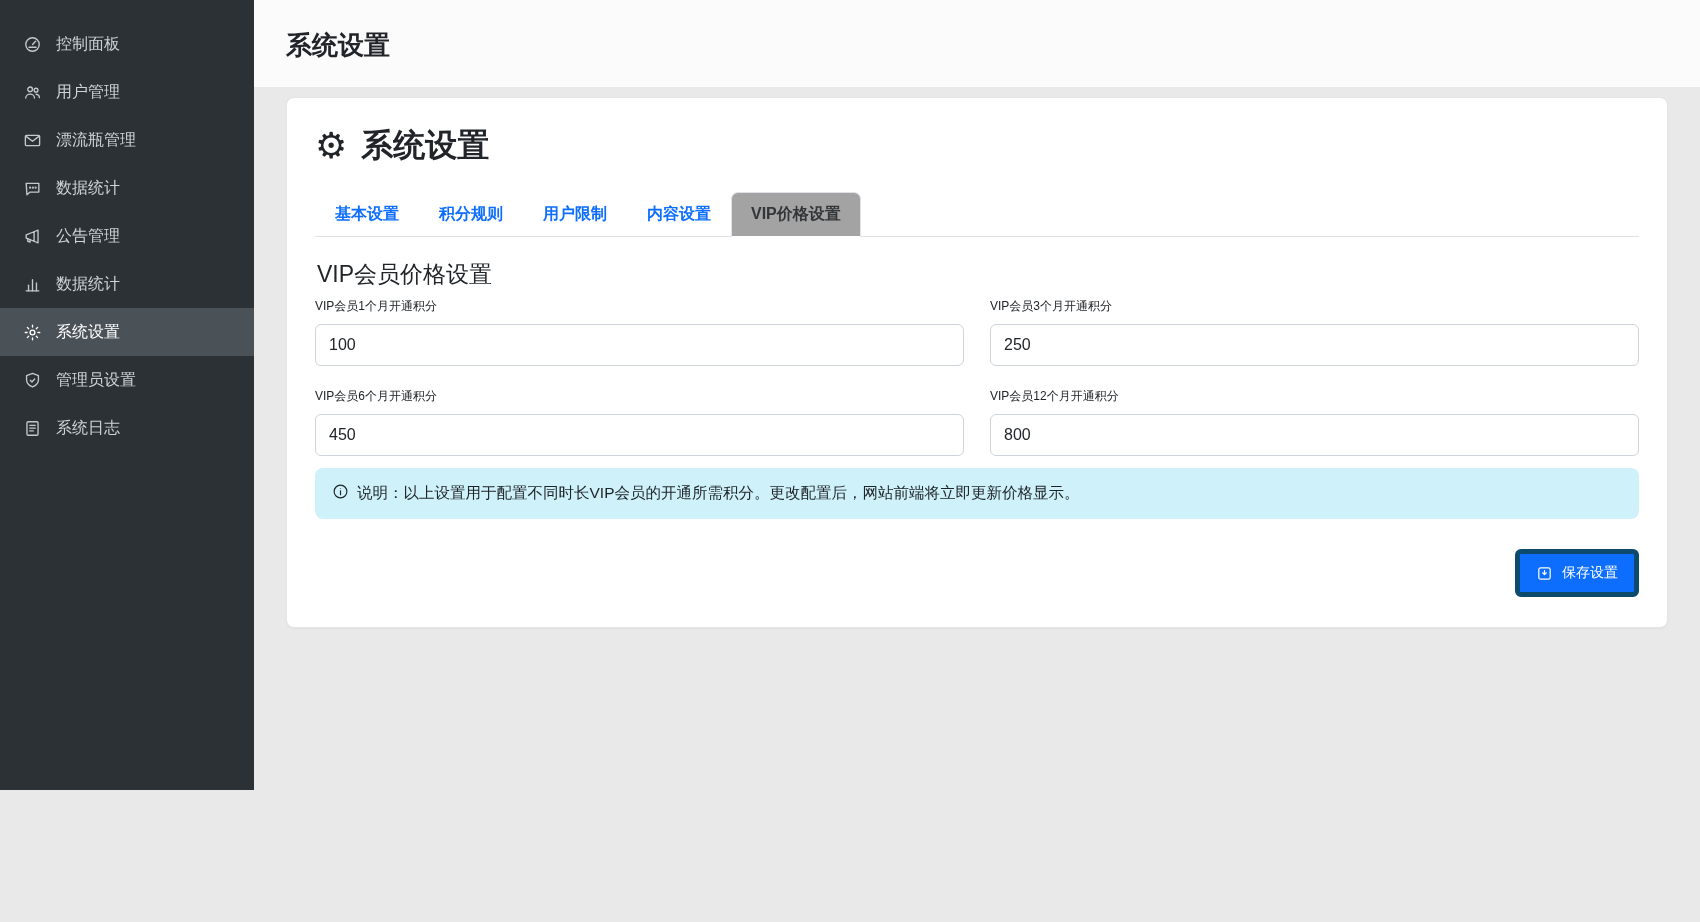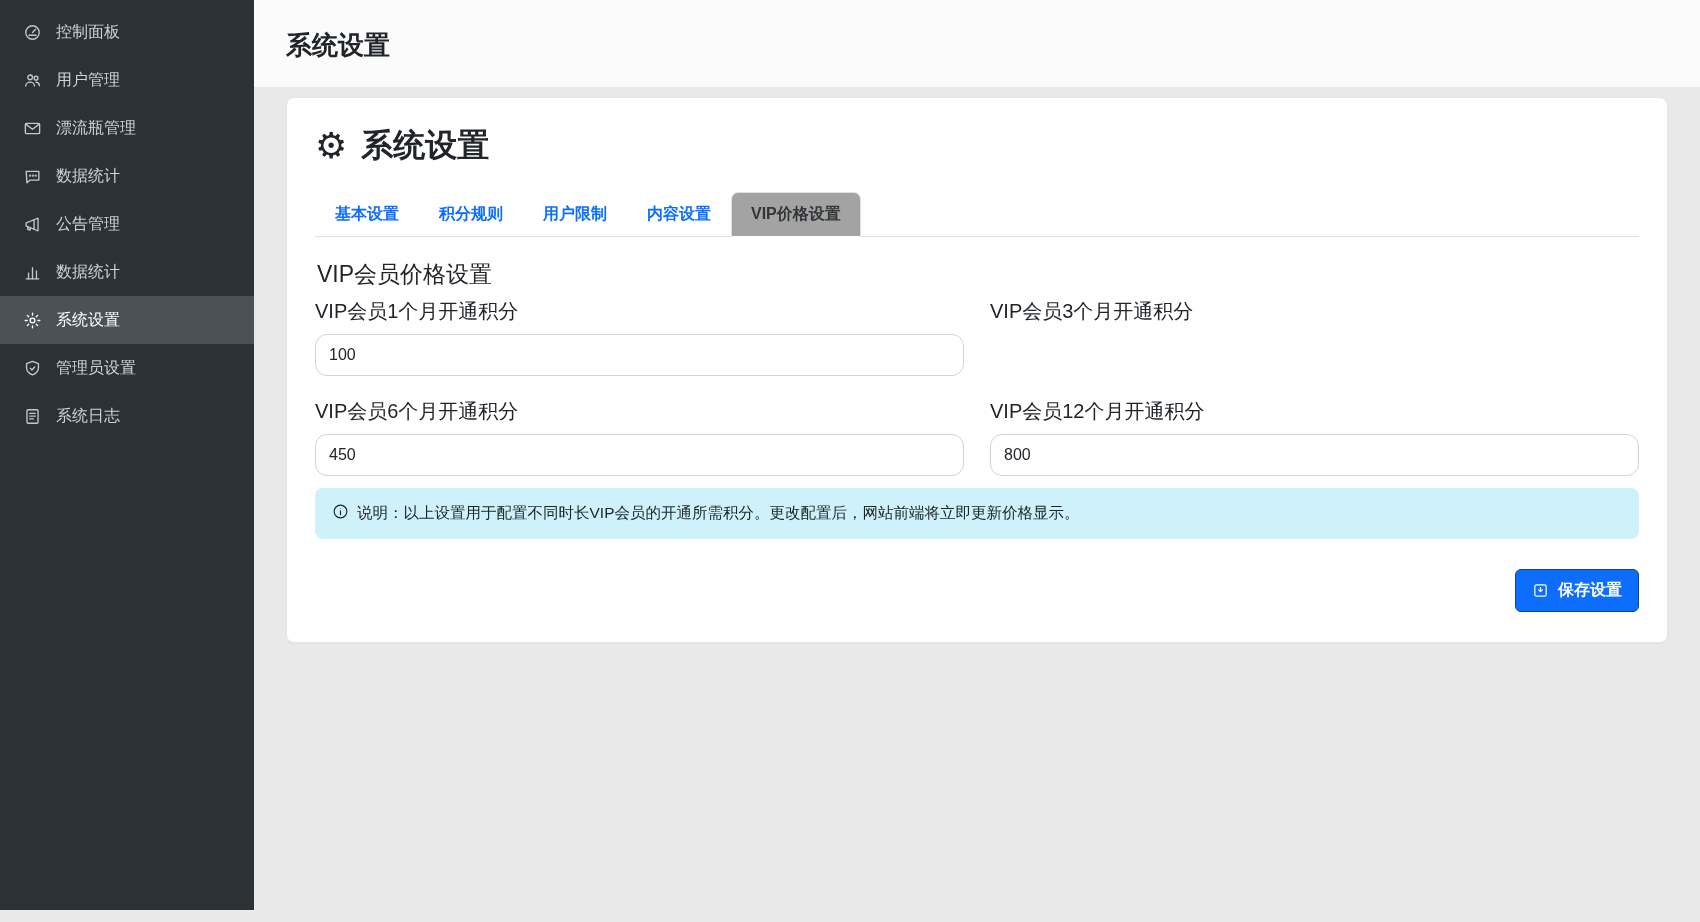--- a/index.html
+++ b/index.html
@@ -1,20 +1,20 @@
 <!DOCTYPE html>
 <html lang="zh"><head>
 <meta charset="utf-8">
 <style>
   * { margin:0; padding:0; box-sizing:border-box; }
   html,body { width:1700px; height:922px; font-family:"Liberation Sans","DejaVu Sans",sans-serif; }
   body { display:flex; background:#e9e9e9; color:#212529; overflow:hidden; }
 
   
-  .sidebar { width:254px; min-width:254px; background:#2c3136; height:910px; padding-top:8px; }
+  .sidebar { width:254px; min-width:254px; background:#2c3136; height:790px; padding-top:20px; }
   .side-item { display:flex; align-items:center; gap:14px; height:48px; padding:0 22px;
                color:#ced3d8; font-size:16px; cursor:pointer; }
   .side-item.active { background:#4a5157; color:#ffffff; }
   .side-item .ico { width:20px; height:20px; display:flex; align-items:center; justify-content:center; flex:0 0 20px; }
   .side-item .ico svg { width:19px; height:19px; stroke:#c3c9cf; fill:none; stroke-width:1.7; stroke-linecap:round; stroke-linejoin:round; }
   .side-item.active .ico svg { stroke:#ffffff; }
 
   
   .main { flex:1; display:flex; flex-direction:column; }
   .topbar { background:#fbfbfb; padding:28px 32px 24px 32px; }
@@ -30,34 +30,34 @@
 
   
   .tabs { display:flex; border-bottom:1px solid #dee2e6; }
   .tab { padding:11px 19px; font-size:16px; font-weight:700; color:#0d6efd; cursor:pointer;
          border:1px solid transparent; border-bottom:none; margin-bottom:-1px; border-radius:7px 7px 0 0; }
   .tab.active { color:#333639; background:#a3a3a3; border-color:#dee2e6; border-bottom:1px solid #ffffff; }
 
   
   .section-title { font-size:23px; font-weight:500; color:#212529; margin:22px 0 8px 2px; }
   .form-grid { display:grid; grid-template-columns:1fr 1fr; column-gap:26px; row-gap:22px; }
-  .field label { display:block; font-size:20px; color:#212529; margin-bottom:9px; }
-  .field input { width:100%; height:42px; border:1px solid #ced4da; border-radius:12px;
+  .field label { display:block; font-size:12px; color:#212529; margin-bottom:9px; }
+  .field input { width:100%; height:42px; border:1px solid #ced4da; border-radius:6px;
                  padding:0 13px; font-size:16px; color:#212529; font-family:inherit; background:#fff; }
 
   
   .alert { margin-top:12px; background:#cff1fa; border-radius:8px; padding:15px 17px;
            font-size:15.5px; color:#1d2327; display:flex; align-items:center; gap:8px; }
   .alert .info-ico svg { width:17px; height:17px; stroke:#1d2327; fill:none; stroke-width:1.6; stroke-linecap:round; }
 
   
   .actions { display:flex; justify-content:flex-end; margin-top:30px; }
   .btn-save { display:inline-flex; align-items:center; gap:9px; background:#0d6efd; color:#ffffff;
-              border:1px solid #0c4a6e; border-radius:6px; padding:10px 16px; font-size:16px;
-              font-family:inherit; cursor:pointer;font-weight:bold; }
+              border:5px solid #0c4a6e; border-radius:6px; padding:10px 16px; font-size:14px;
+              font-family:inherit; cursor:pointer; }
   .btn-save svg { width:17px; height:17px; stroke:#ffffff; fill:none; stroke-width:1.7; stroke-linecap:round; stroke-linejoin:round; }
 </style>
 </head>
 <body>
 
 <nav class="sidebar">
 
   <div class="side-item">
     <span class="ico">
       <svg viewBox="0 0 24 24">
@@ -182,20 +182,21 @@
 
       <div class="section-title">VIP会员价格设置</div>
 
       <div class="form-grid">
         <div class="field">
           <label>VIP会员1个月开通积分</label>
           <input type="text" value="100" style="">
         </div>
         <div class="field">
           <label>VIP会员3个月开通积分</label>
+          <input type="text" value="250" style="">
         </div>
         <div class="field">
           <label>VIP会员6个月开通积分</label>
           <input type="text" value="450" style="">
         </div>
         <div class="field">
           <label>VIP会员12个月开通积分</label>
           <input type="text" value="800" style="">
         </div>
       </div>

